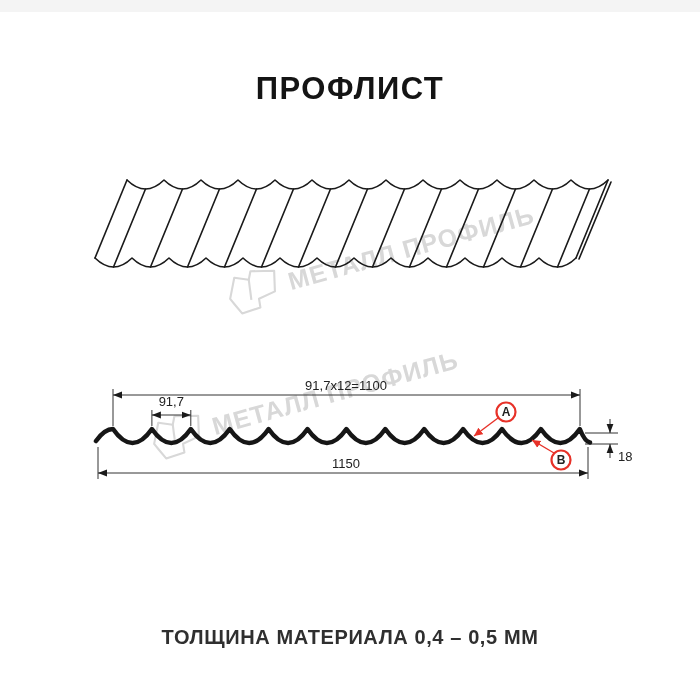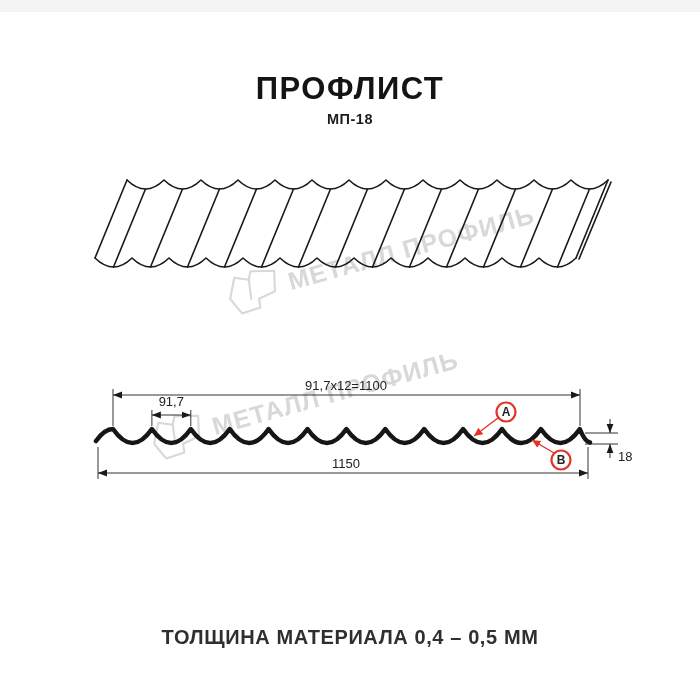--- a/index.html
+++ b/index.html
@@ -32,21 +32,20 @@
   svg text{font-family:"Liberation Sans",sans-serif;fill:#222222;}
   svg .dimtxt{font-size:13px;}
   svg .redtxt{font-size:12px;font-weight:700;}
 </style>
 </head>
 <body>
 
 <div class="canvas">
 
   <div class="title">ПРОФЛИСТ</div>
-  <div class="subtitle">МП-18</div>
 
   <div class="watermark wm1">
     <svg class="wm-logo" width="58" height="48" viewBox="0 0 60 50">
       <g fill="none" stroke="#d8d8d8" stroke-width="2.2" stroke-linejoin="round">
         <path d="M4 26 L14 6 L28 12 L32 4 L56 10 L51 31 L33 34 L32 43 L12 44 L7 33 Z"></path>
         <path d="M28 12 L25 33"></path>
       </g>
     </svg>
     <span>МЕТАЛЛ ПРОФИЛЬ</span>
   </div>

